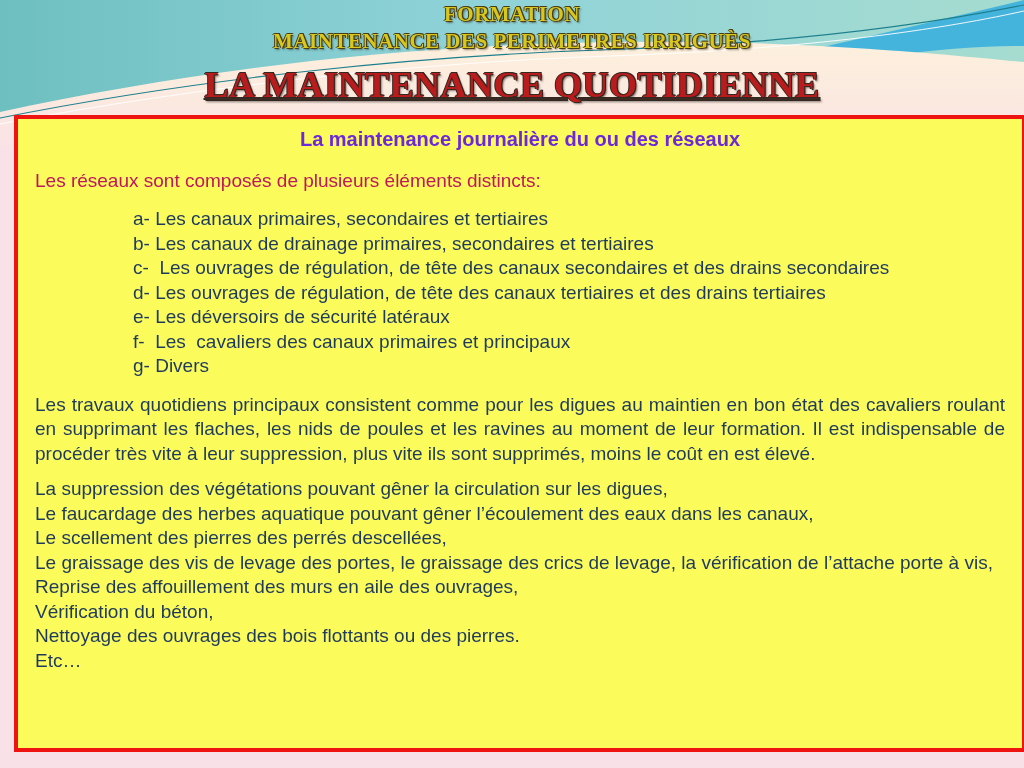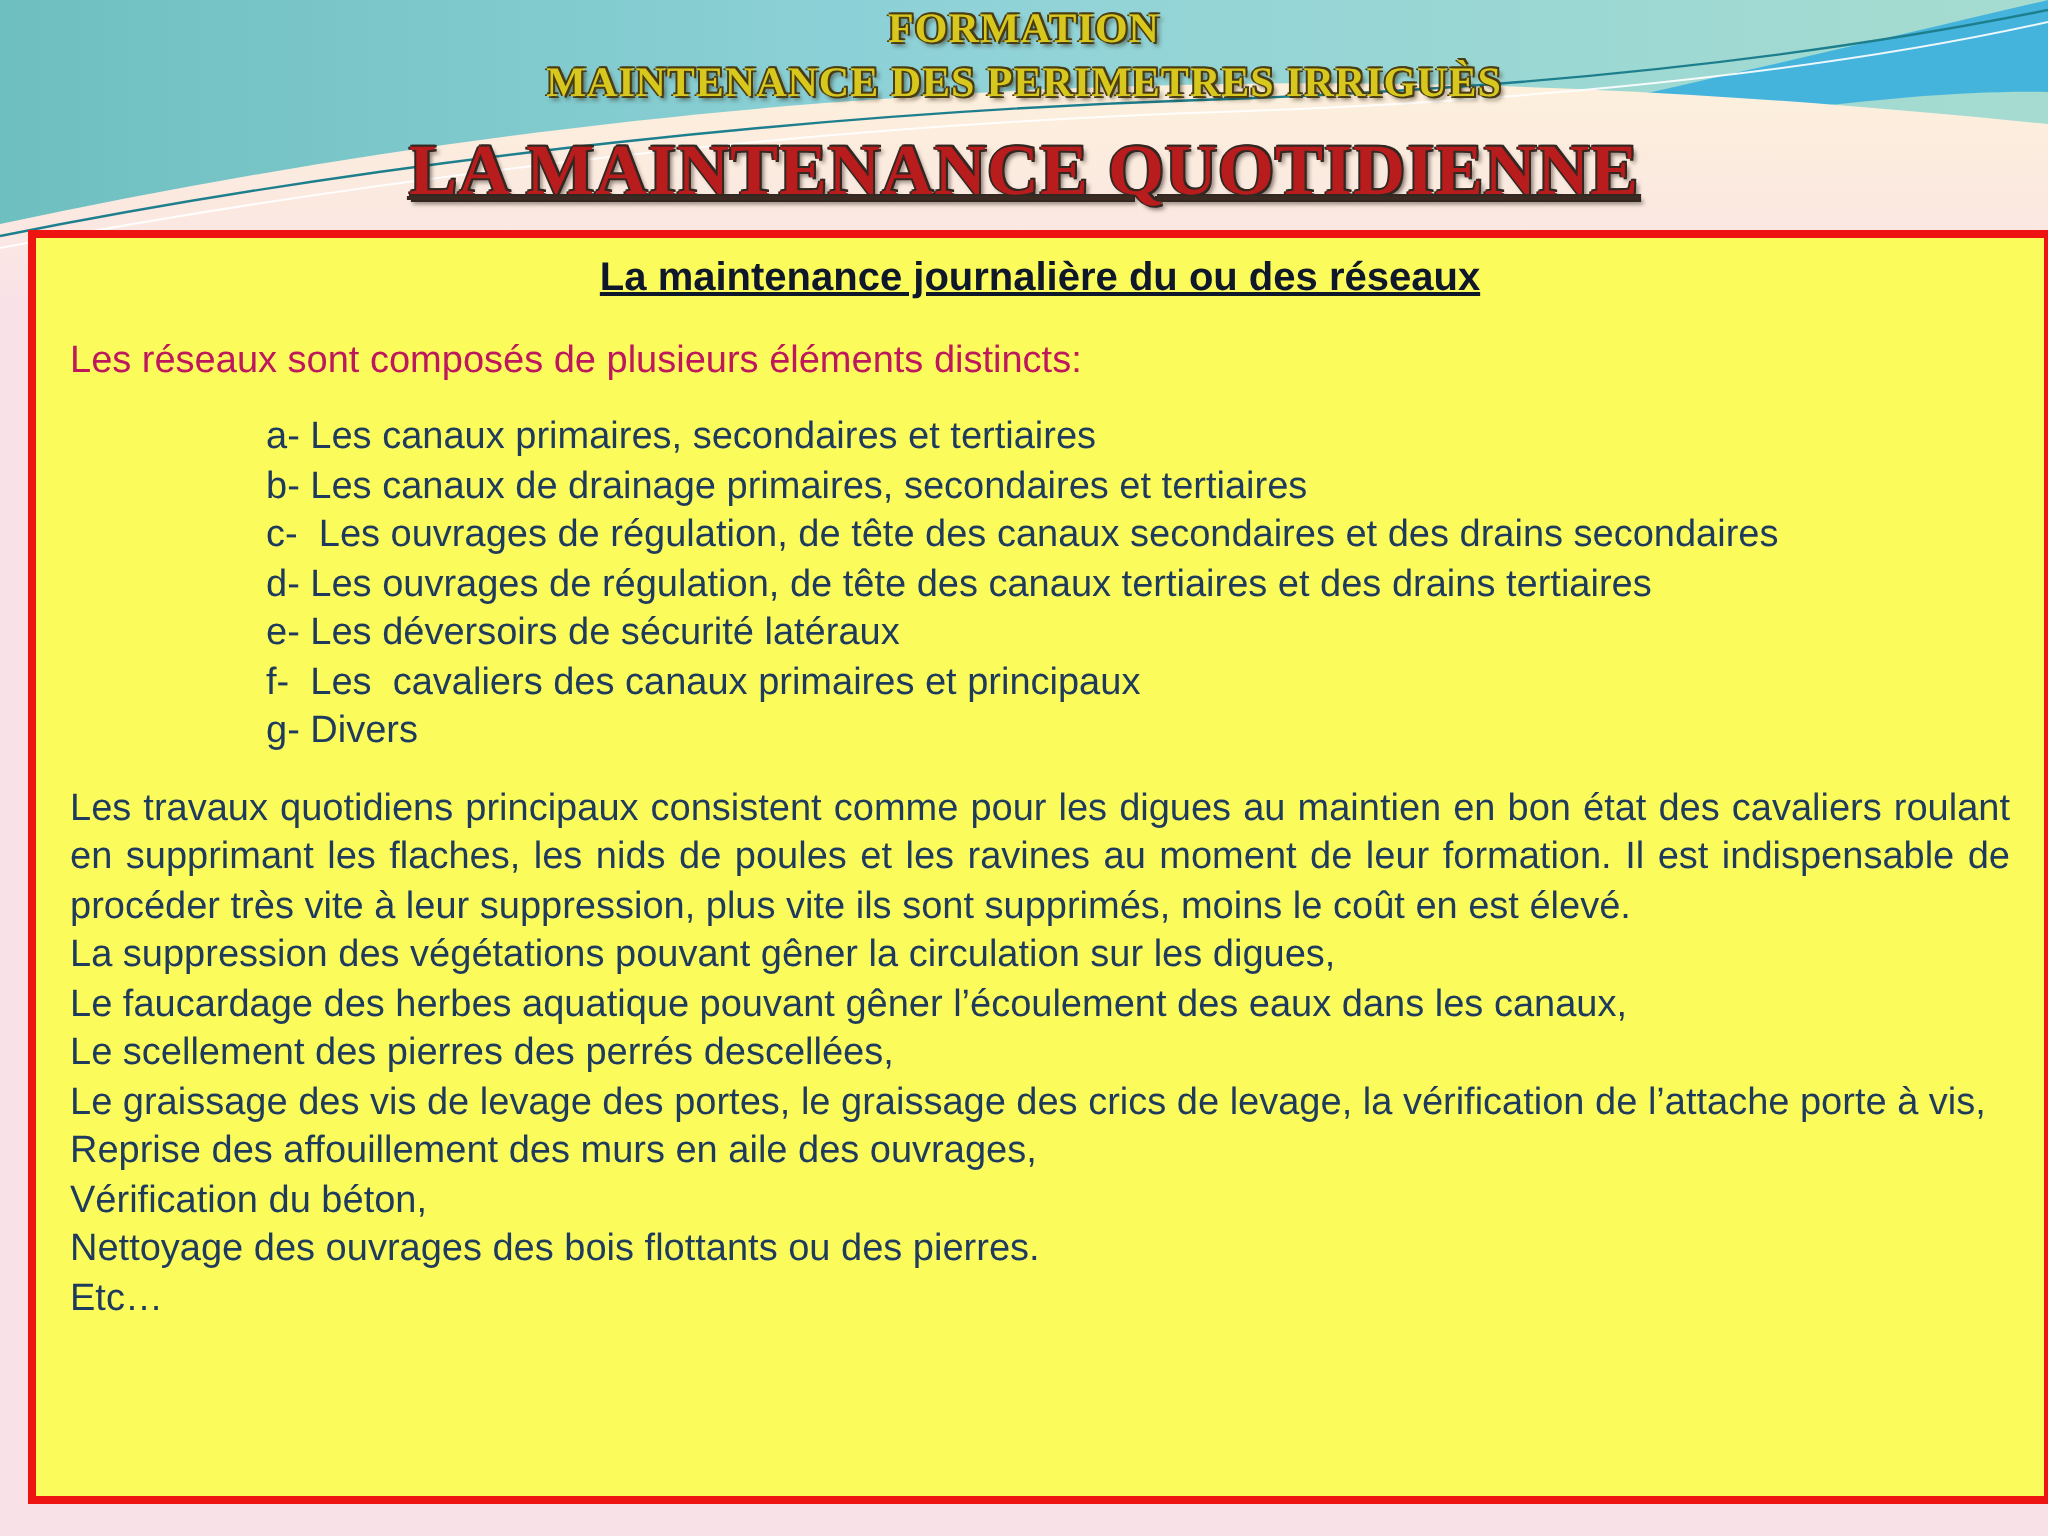--- a/index.html
+++ b/index.html
@@ -16,27 +16,27 @@
   .hline2{position:absolute;top:29px;width:100%;font-size:21px;letter-spacing:.5px;
     color:#d8c81e;
     text-shadow:1px 1px 0 #4a3d12,-1px 0 0 #4a3d12,0 -1px 0 #4a3d12,1px -1px 0 #4a3d12,2px 2px 2px rgba(40,30,10,.55);}
   .hsub{position:absolute;top:64px;width:100%;font-size:36px;letter-spacing:.5px;
     color:#b91c1c;text-decoration:underline;text-decoration-thickness:2px;text-decoration-color:#3a2a22;
     text-shadow:1px 1px 0 #332722,-1px 0 0 #332722,0 -1px 0 #332722,1px -1px 0 #332722,2px 2px 2px rgba(30,20,15,.55);}
 
   .content-box{position:absolute;left:14px;top:115px;width:984px;height:629px;
     background:#fbfb5c;border:4px solid #ee1411;padding:0 10px;box-sizing:content-box;}
   .box-title{margin-top:7px;text-align:center;font-size:20px;font-weight:bold;
-    text-decoration:underline;color:#0f172a;line-height:26px;}
+    color:#6d28d9;line-height:26px;}
   .intro{margin-top:17px;font-size:19px;color:#be185d;line-height:24px;padding-left:7px;}
   .elements{margin-top:14px;margin-left:105px;}
   .elements .li{font-size:19px;color:#1e3a5c;line-height:24.5px;white-space:pre;}
   .mainpara{margin-top:14px;font-size:19px;color:#1e3a5c;line-height:24.5px;
     text-align:justify;text-align-last:left;padding:0 7px;}
-  .tasks{padding:0 7px;}
+  .tasks{margin-top:11px;padding:0 7px;}
   .tasks .li{font-size:19px;color:#1e3a5c;line-height:24.5px;}
 </style>
 </head>
 <body>
 
 <div class="slide">
 
   <div class="header-bg">
     <svg width="1024" height="150" viewBox="0 0 1024 150" aria-hidden="true">
       <defs>

